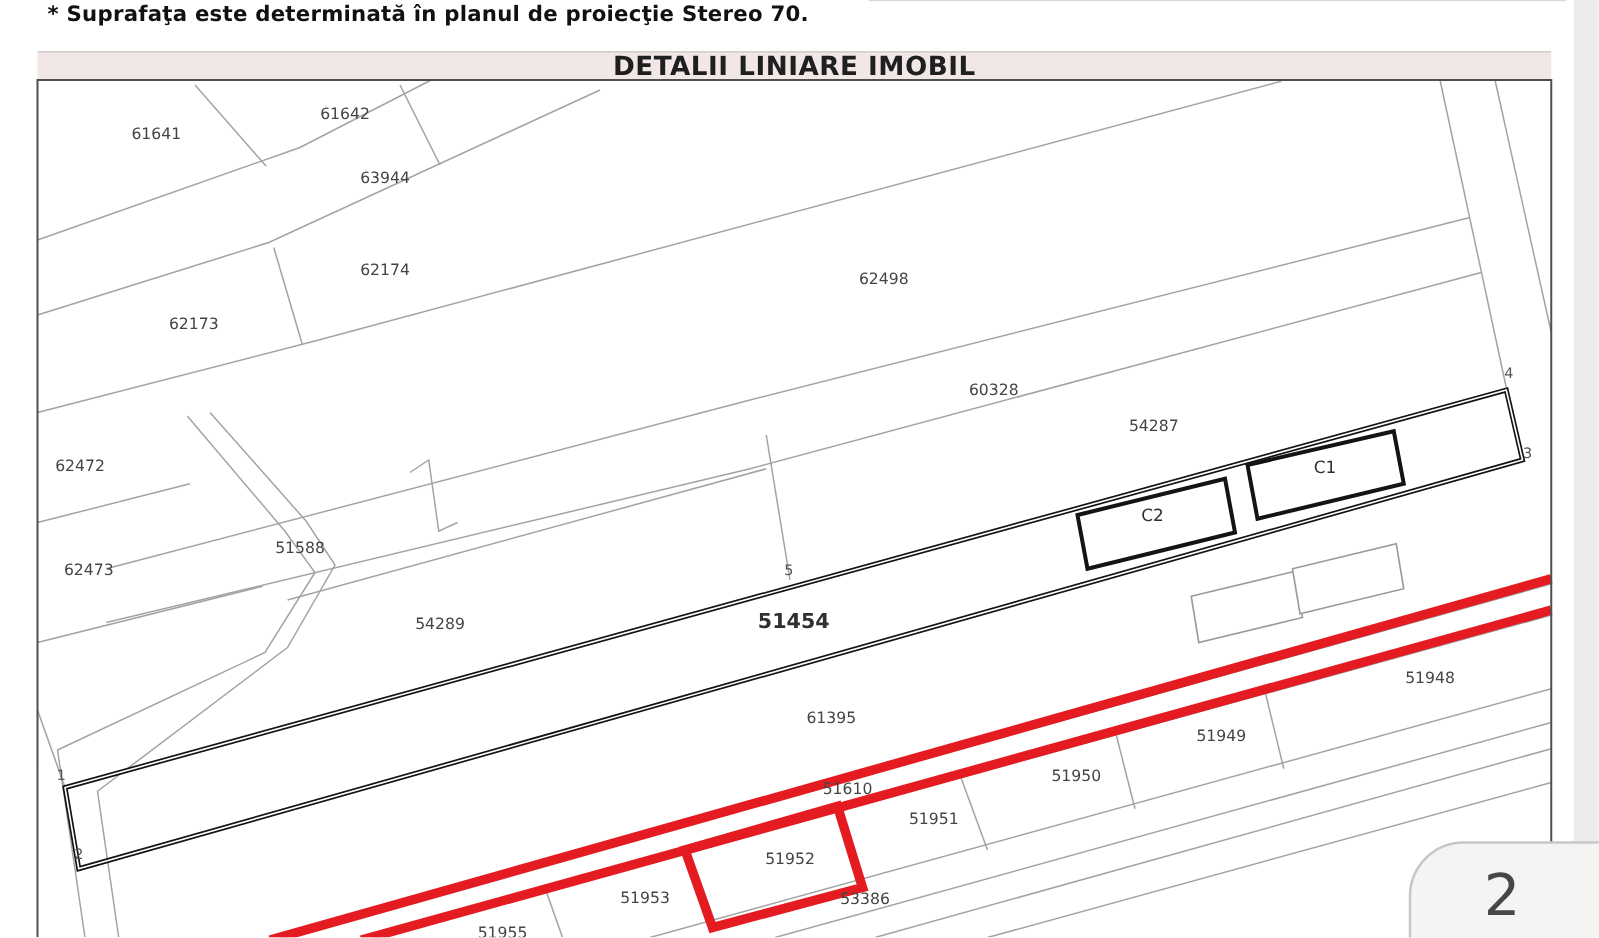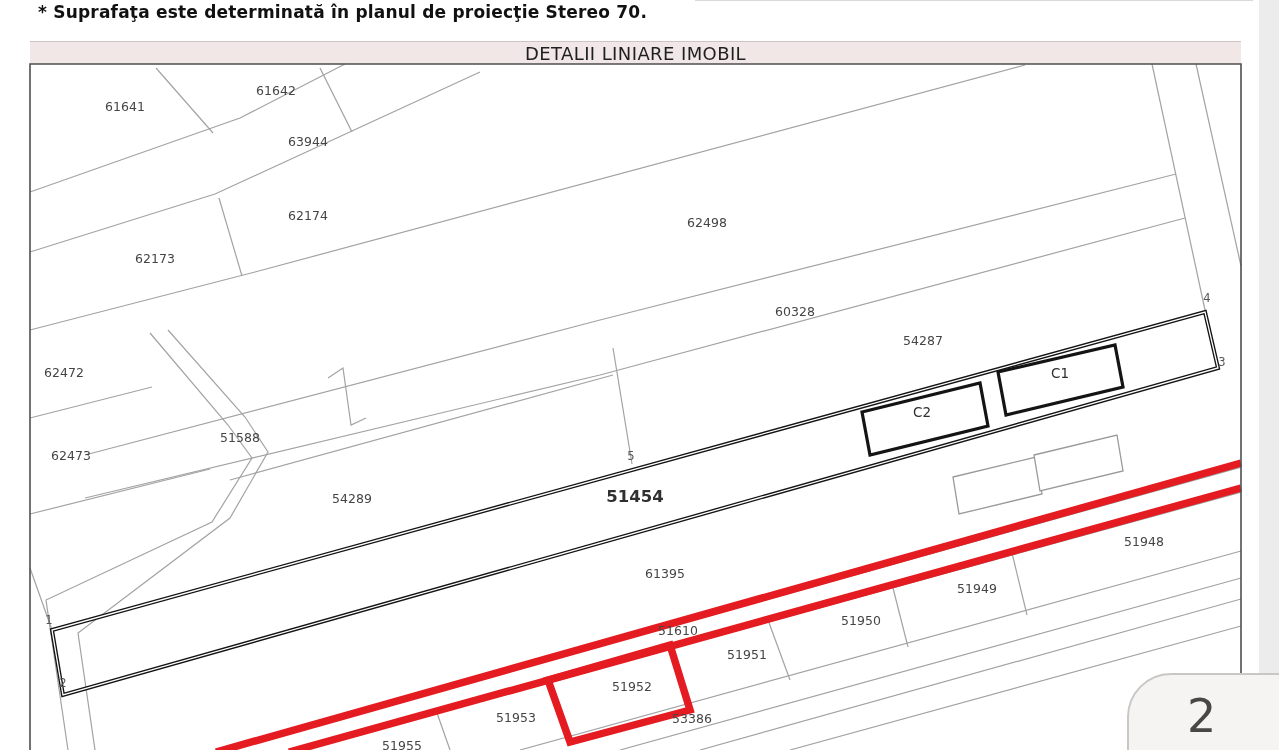--- a/index.html
+++ b/index.html
@@ -9,21 +9,21 @@
 
   .note-text { position:absolute; left:38px; top:2px; font-size:17px; font-weight:600;
                color:#111; letter-spacing:0.2px; white-space:nowrap; }
 
   .top-hairline { position:absolute; left:695px; top:0; width:558px; height:1px;
                   background:#d9d9d9; }
 
   .title-bar { position:absolute; left:30px; top:41px; width:1211px; height:23px;
                background:#f1e7e7; border-top:1px solid #cfc3c3;
                display:flex; align-items:center; justify-content:center; }
-  .title-bar span { font-size:18px; font-weight:400; color:#1f1f1f; letter-spacing:0.4px; }
+  .title-bar span { font-size:21px; font-weight:700; color:#1f1f1f; letter-spacing:0.4px; }
 
   #map-svg { position:absolute; left:0; top:0; }
 
   .gray-line   { stroke:#a3a3a3; stroke-width:1.2; fill:none; }
   .gray-shadow { stroke:#9a9a9a; stroke-width:1.4; fill:none; }
   .black-thick { stroke:#141414; stroke-width:4;   fill:none; stroke-linejoin:miter; }
   .black-inner { stroke:#ffffff; stroke-width:1.3; fill:none; }
   .building    { stroke:#141414; stroke-width:3.2; fill:#ffffff; }
   .building-gray { stroke:#9a9a9a; stroke-width:1.3; fill:#ffffff; }
   .red-line    { stroke:#e41b20; stroke-width:7.5; fill:none; stroke-linejoin:miter; }

